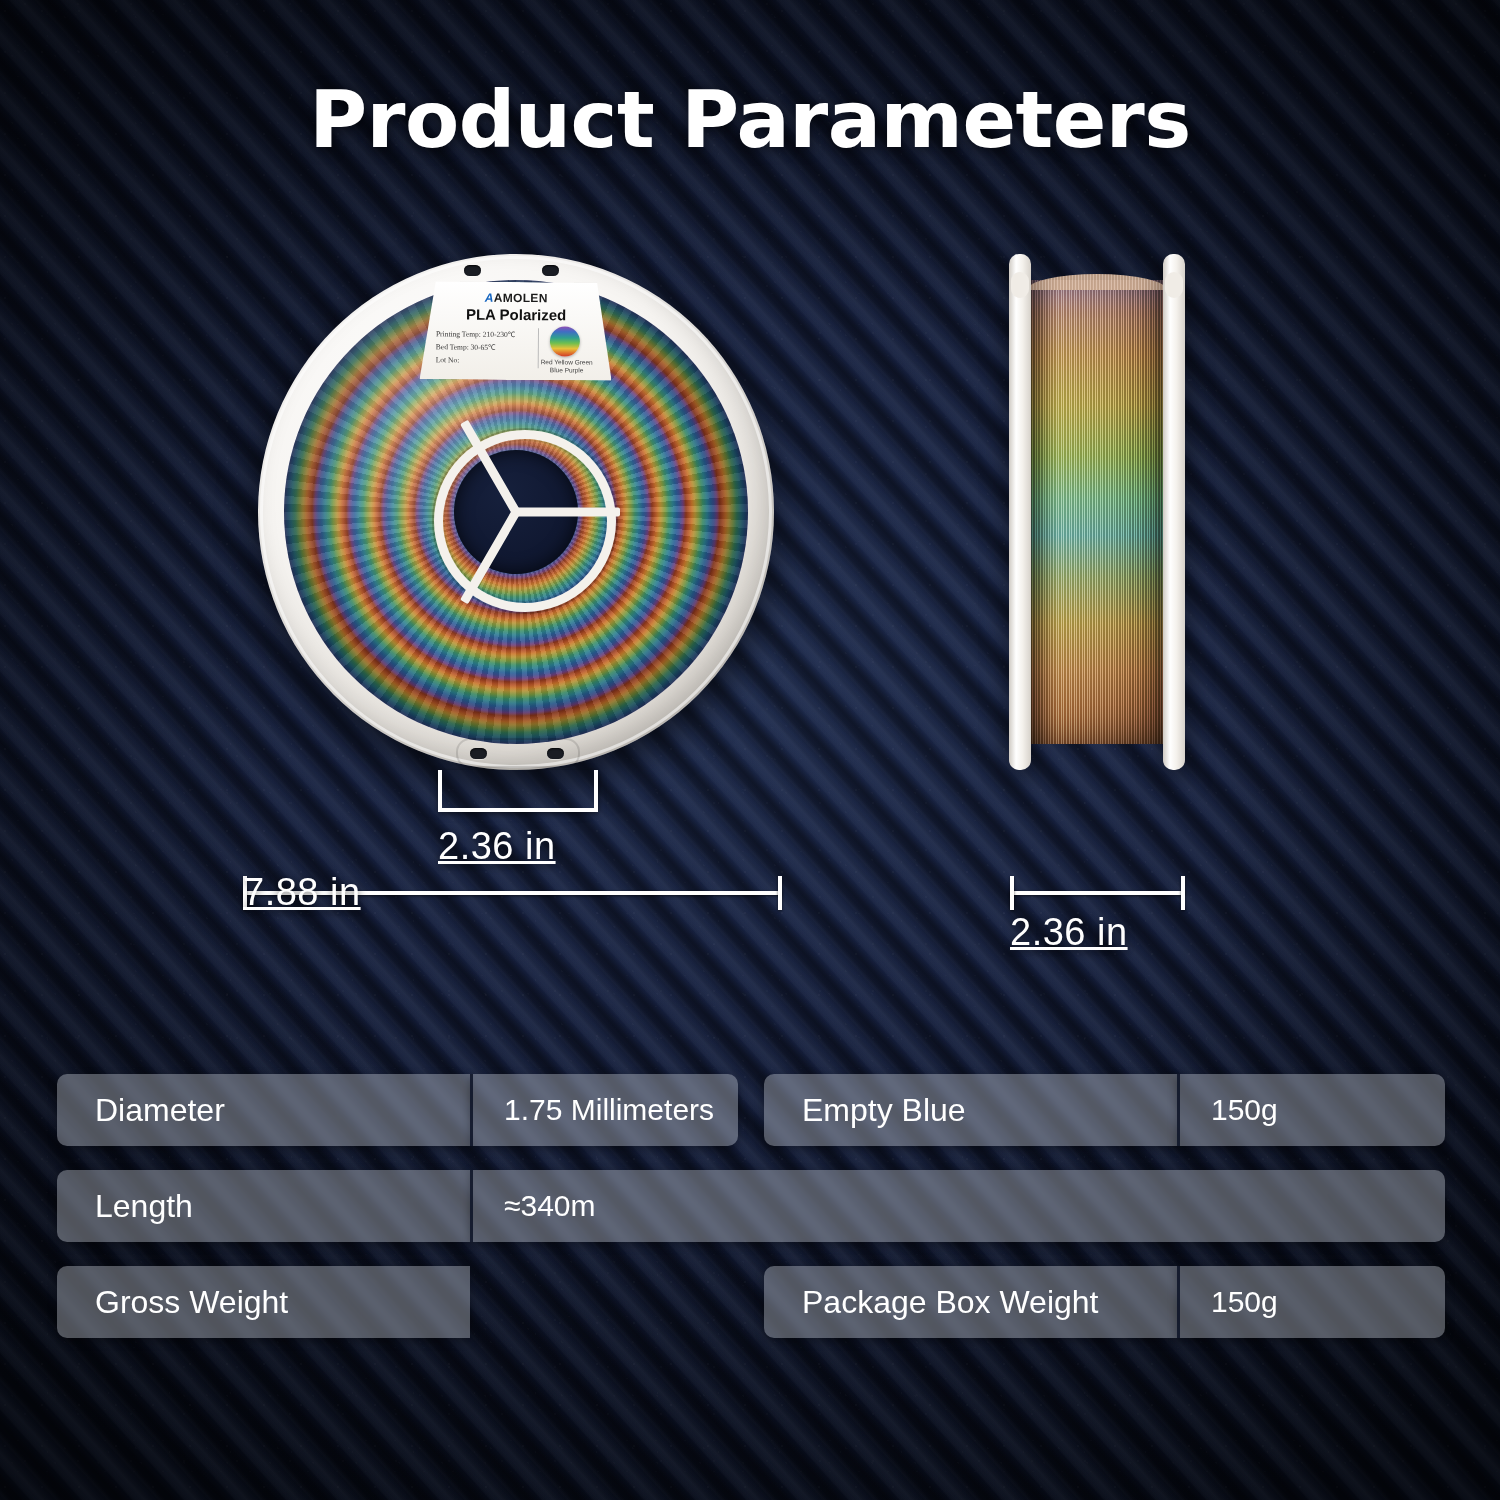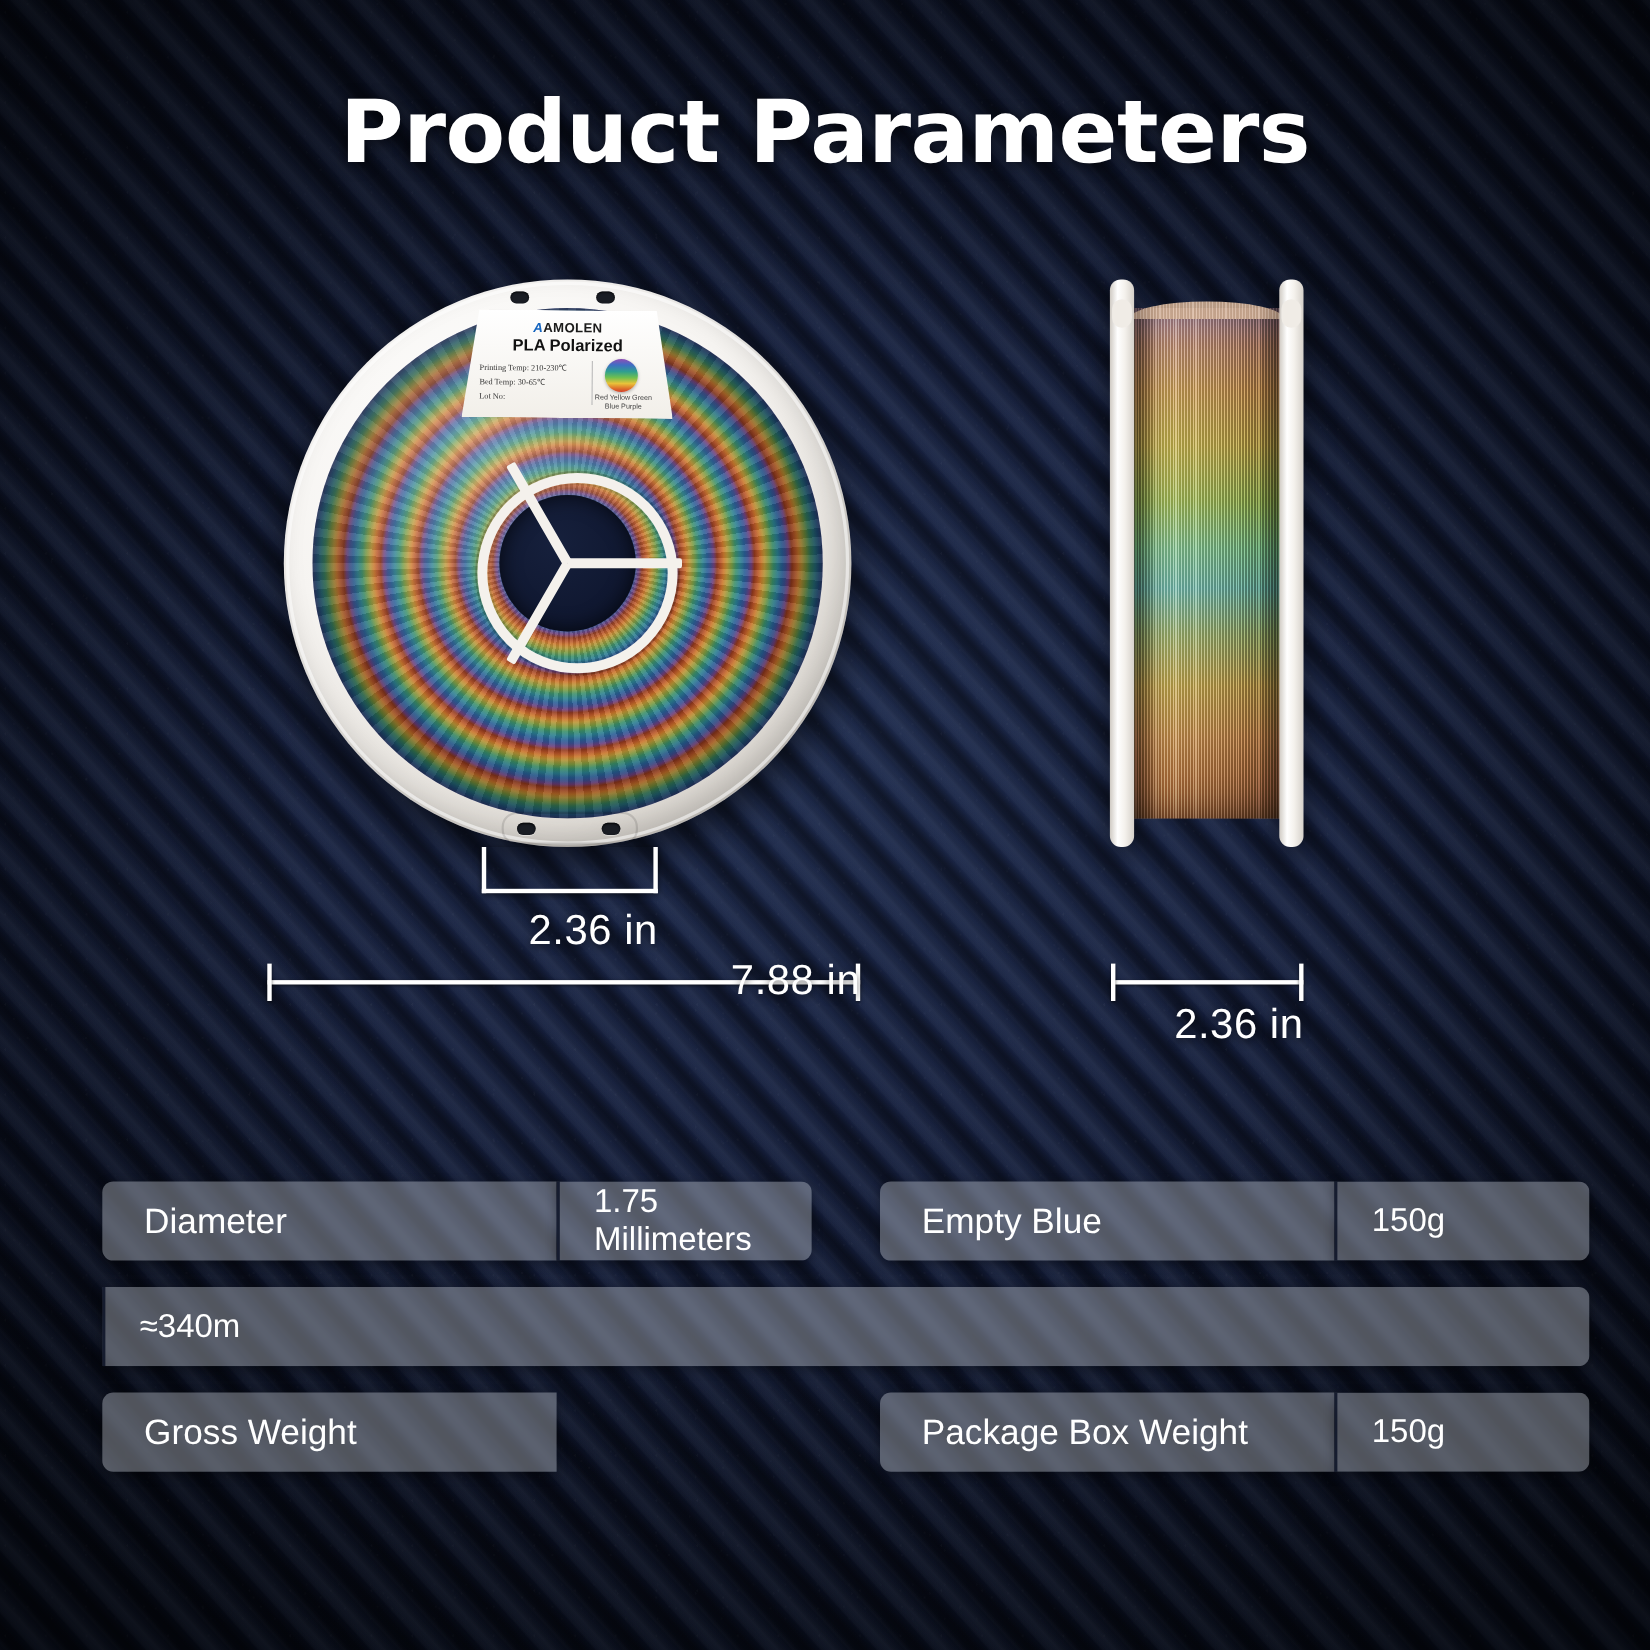--- a/index.html
+++ b/index.html
@@ -152,32 +152,32 @@
   .ss-top-wave{position:absolute;left:18px;top:20px;width:140px;height:16px;
     background:repeating-linear-gradient(90deg,
       #e6c9b2 0px,#e6c9b2 1px, #caa98e 1px, #caa98e 3px);
     border-radius:50%/100% 100% 0 0;opacity:.9;}
   .ss-hub-l{position:absolute;left:2px;top:18px;width:18px;height:26px;border-radius:9px;background:#f0ece6;z-index:4;}
   .ss-hub-r{position:absolute;right:2px;top:18px;width:18px;height:26px;border-radius:9px;background:#f0ece6;z-index:4;}
 
   
   .dim{position:absolute;}
   .dim-line{position:absolute;background:#ffffff;box-shadow:0 1px 3px rgba(0,0,0,.6);}
-  .dim-txt{position:absolute;color:#ffffff;font-size:38px;letter-spacing:.5px;text-align:right;white-space:nowrap;
-    text-shadow:0 2px 8px rgba(0,0,0,.65);}
+  .dim-txt{position:absolute;color:#ffffff;font-size:38px;letter-spacing:.5px;text-align:left;white-space:nowrap;
+    text-shadow:0 2px 8px rgba(0,0,0,.65);text-decoration:underline;}
 
   
   .brk{position:absolute;left:438px;top:770px;width:160px;height:42px;
     border:4px solid #ffffff;border-top:none;box-sizing:border-box;
     box-shadow:0 2px 6px rgba(0,0,0,.55);}
 
   
   .table{position:absolute;left:57px;top:1074px;width:1388px;}
   .trow{display:flex;gap:26px;margin-bottom:24px;}
-  .tgroup{flex:1;display:flex;height:72px;margin-left:36px;}
+  .tgroup{flex:1;display:flex;height:72px;}
   .tcell{
     background:rgba(196,200,208,.40);
     backdrop-filter:blur(2px);
     display:flex;align-items:center;
     color:#ffffff;
     box-shadow:0 3px 10px rgba(0,0,0,.30);
   }
   .tcell.k{flex:0 0 375px;border-radius:10px 0 0 10px;padding-left:38px;font-size:32px;}
   .tcell.v{flex:1;border-radius:0 10px 10px 0;padding-left:31px;font-size:30px;
     border-left:3px solid rgba(12,18,38,.85);}
@@ -265,20 +265,21 @@
       <div class="tcell v">1.75 Millimeters</div>
     </div>
     <div class="tgroup">
       <div class="tcell k">Empty Blue</div>
       <div class="tcell v">150g</div>
     </div>
   </div>
 
   <div class="trow">
     <div class="tgroup">
+      <div class="tcell k">Length</div>
       <div class="tcell v">≈340m</div>
     </div>
   </div>
 
   <div class="trow">
     <div class="tgroup">
       <div class="tcell k">Gross Weight</div>
     </div>
     <div class="tgroup">
       <div class="tcell k">Package Box Weight</div>

